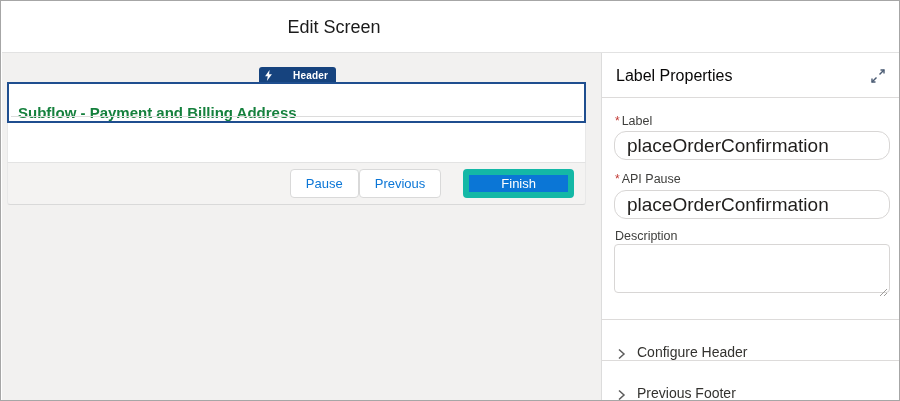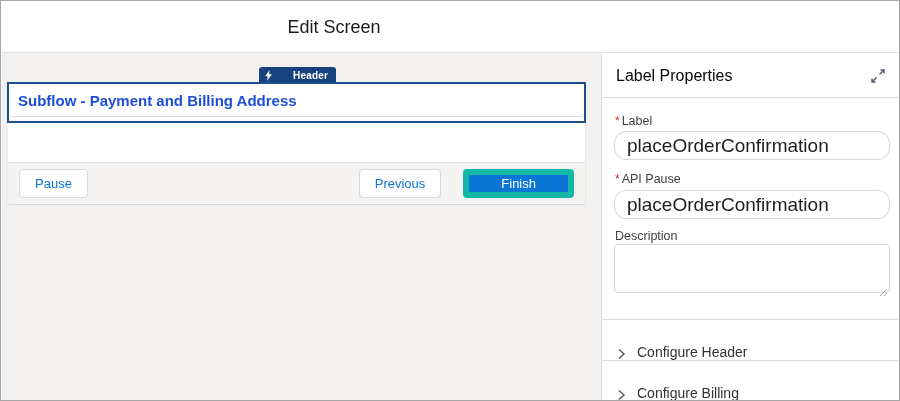--- a/index.html
+++ b/index.html
@@ -12,25 +12,25 @@
 
   
   .canvas { position:absolute; left:1px; top:52px; width:599px; height:348px; background:#f2f1f0; }
 
   .header-badge { position:absolute; left:257px; top:14px; height:16px; padding:0 8px 0 5px; background:#16437e; border-radius:3px 3px 0 0; display:flex; align-items:center; gap:20px; }
   .header-badge span.lbl { color:#fff; font-size:10px; font-weight:bold; letter-spacing:.2px; }
   .bolt-svg { width:9px; height:11px; display:block; }
 
   .headerbox { position:absolute; left:5px; top:29px; width:579px; height:41px; background:#fff; border:2px solid #1f4e8f; }
   .headerbox-inner-line { position:absolute; left:2px; right:2px; bottom:4px; height:1px; background:#dcdcdc; }
-  .screen-title { position:absolute; left:9px; top:8px; font-size:15px; font-weight:bold; color:#1d4ed8; }
+  .screen-title { position:absolute; left:9px; top:20px; font-size:15px; font-weight:bold; color:#15803d; }
 
   .screen-body { position:absolute; left:5px; top:70px; width:579px; height:39px; background:#fff; border-left:1px solid #e8e8e8; border-right:1px solid #e8e8e8; }
 
-  .screen-footer { position:absolute; left:5px; top:109px; width:579px; height:43px; background:#f4f3f2; border-top:1px solid #e3e3e3; border-bottom:1px solid #d9d9d9; border-left:1px solid #e8e8e8; border-right:1px solid #e8e8e8; border-radius:0 0 3px 3px; display:flex; align-items:center; justify-content:space-between; padding:0 11px; }
+  .screen-footer { position:absolute; left:5px; top:109px; width:579px; height:43px; background:#f4f3f2; border-top:1px solid #e3e3e3; border-bottom:1px solid #d9d9d9; border-left:1px solid #e8e8e8; border-right:1px solid #e8e8e8; border-radius:0 0 3px 3px; display:flex; align-items:center; justify-content:flex-end; padding:0 11px; }
   .btn { height:29px; border-radius:4px; font-size:13px; font-family:"Liberation Sans",sans-serif; cursor:pointer; }
   .btn-neutral { background:#fff; border:1px solid #d9d9d9; color:#0b76d6; padding:0 15px; }
   .btn-brand { background:#0b76d6; border:6px solid #14b8a6; color:#fff; padding:0 32px; }
   .right-group { display:flex; gap:22px; }
 
   
   .panel { position:absolute; left:600px; top:52px; width:299px; height:348px; background:#fff; border-left:1px solid #dcdcdc; }
   .panel-header { position:absolute; left:0; top:0; width:100%; height:45px; border-bottom:1px solid #dddbda; }
   .panel-title { position:absolute; left:14px; top:0; line-height:45px; font-size:16px; color:#080707; }
   .expand-btn { position:absolute; right:12px; top:13px; width:20px; height:20px; background:none; border:none; cursor:pointer; padding:0; }
@@ -125,17 +125,17 @@
       </svg>
       <span class="sec-lbl">Configure Header</span>
     </div>
 
     <div class="divider" style="top:307px;"></div>
 
     <div class="section-row" style="top:308px;">
       <svg class="chev" viewBox="0 0 12 12">
         <path d="M4 1.5 L9 6 L4 10.5" fill="none" stroke="#5c5c5c" stroke-width="1.5"></path>
       </svg>
-      <span class="sec-lbl">Configure Billing</span>
+      <span class="sec-lbl">Previous Footer</span>
     </div>
 
   </div>
 </div>
 
 </body></html>

